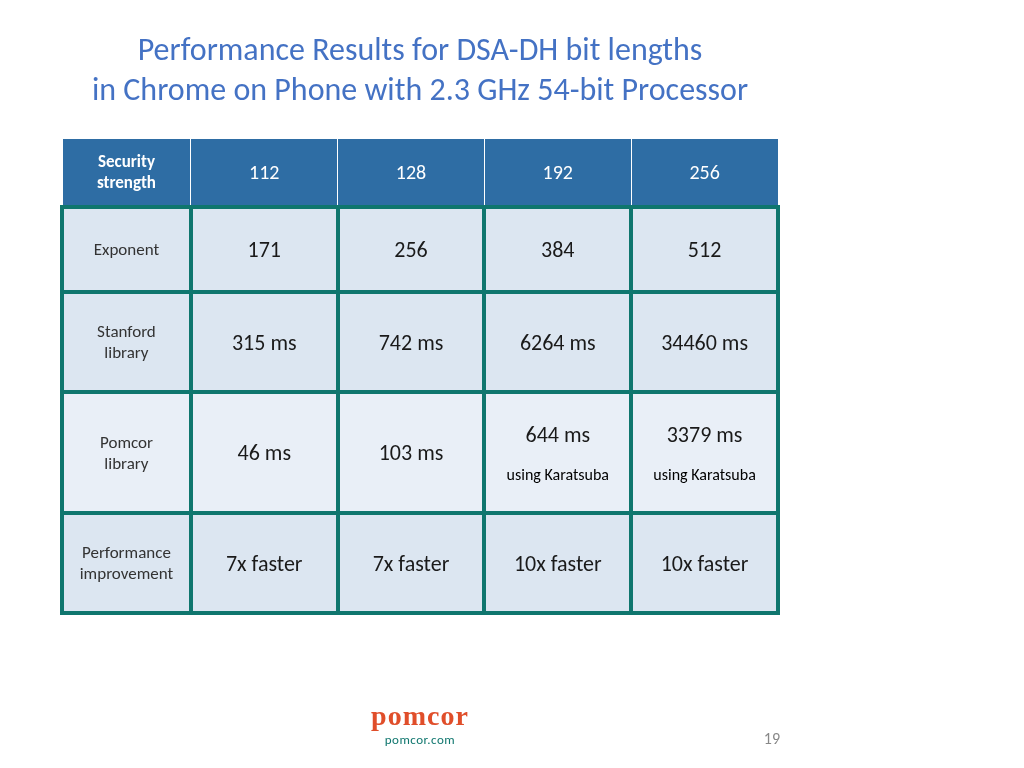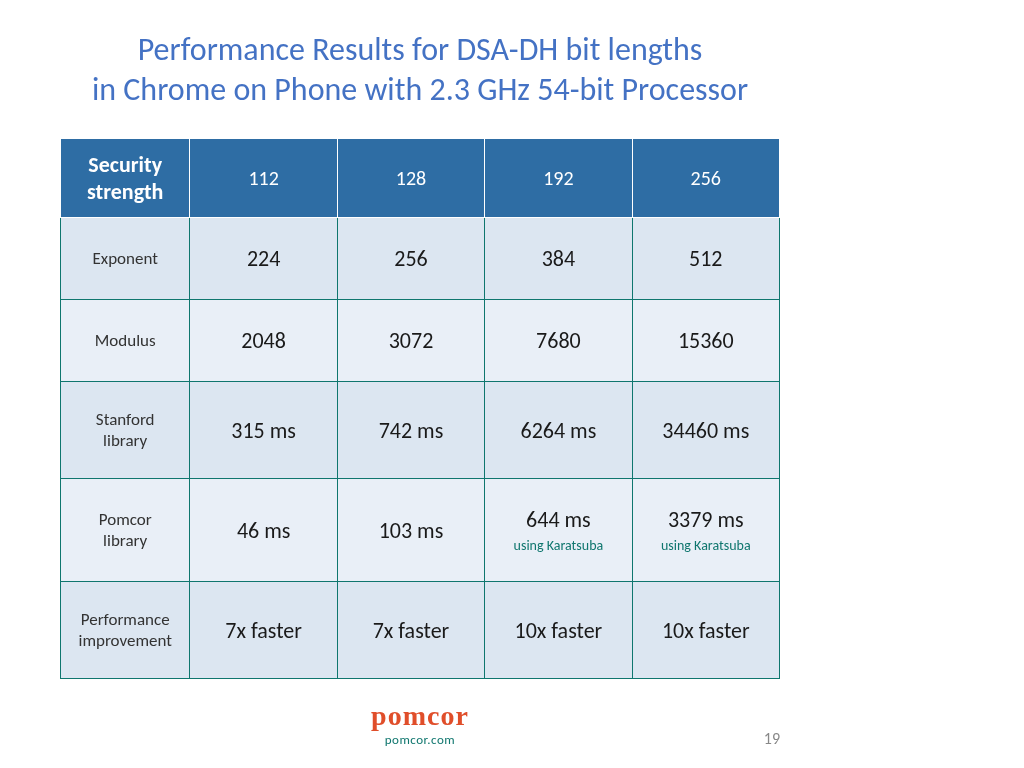--- a/index.html
+++ b/index.html
@@ -49,50 +49,50 @@
       background-color: #2E6DA4;
       color: #ffffff;
       font-weight: 400;
       text-align: center;
       font-size: 20px;
       padding: 12px 8px;
       border: 1px solid #ffffff;
     }
 
     .header-row td:first-child {
-      font-size: 22px;
+      font-size: 17px;
       font-weight: 700;
     }
 
     
     .data-row td {
       background-color: #dce6f1;
       text-align: center;
       font-size: 22px;
       color: #1a1a1a;
       padding: 27px 8px;
-      border: 1px solid #0f766e;
+      border: 4px solid #0f766e;
     }
 
     .data-row td:first-child {
       font-size: 17px;
       color: #333333;
       font-weight: 400;
     }
 
     
     .data-row-alt td {
       background-color: #e9eff7;
     }
 
     .sub-text {
       display: block;
-      font-size: 14px;
-      color: #0f766e;
-      margin-top: 4px;
+      font-size: 16px;
+      color: #000000;
+      margin-top: 17px;
     }
 
     .footer {
       width: 100%;
       display: flex;
       justify-content: center;
       align-items: center;
       margin-top: 12px;
       position: relative;
       height: 50px;
@@ -150,33 +150,26 @@
         <tr class="header-row">
           <td>Security<br>strength</td>
           <td>112</td>
           <td>128</td>
           <td>192</td>
           <td>256</td>
         </tr>
 
         <tr class="data-row">
           <td>Exponent</td>
-          <td>224</td>
+          <td>171</td>
           <td>256</td>
           <td>384</td>
           <td>512</td>
         </tr>
 
-        <tr class="data-row data-row-alt">
-          <td>Modulus</td>
-          <td>2048</td>
-          <td>3072</td>
-          <td>7680</td>
-          <td>15360</td>
-        </tr>
 
         <tr class="data-row">
           <td>Stanford<br>library</td>
           <td>315 ms</td>
           <td>742 ms</td>
           <td>6264 ms</td>
           <td>34460 ms</td>
         </tr>
 
         <tr class="data-row data-row-alt">

